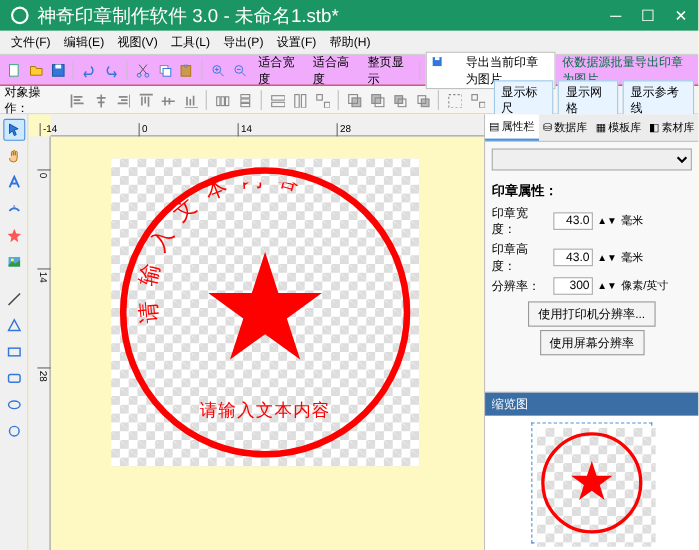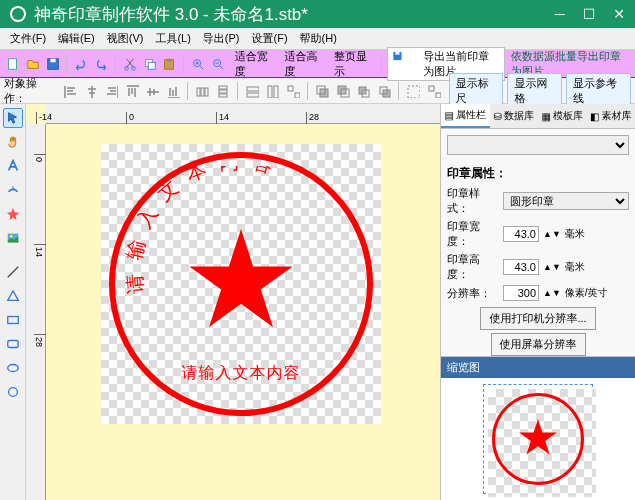--- a/index.html
+++ b/index.html
@@ -374,24 +374,20 @@
     <div class="proptabs">
       <span class="proptab active">▤ <span>属性栏</span></span>
       <span class="proptab">⛁ <span>数据库</span></span>
       <span class="proptab">▦ <span>模板库</span></span>
       <span class="proptab">◧ <span>素材库</span></span>
     </div>
     <div class="propbody">
       <select class="propsel"></select>
       <div class="prophead">印章属性：</div>
       <div class="proprow">
-        <span class="pl">印章样式：</span>
-        <select style="flex:1"><option>圆形印章</option></select>
-      </div>
-      <div class="proprow">
         <span class="pl">印章宽度：</span>
         <input class="propnum" value="43.0" style="">
         <span style="font-size:9px">▲▼</span>
         <span class="propunit">毫米</span>
       </div>
       <div class="proprow">
         <span class="pl">印章高度：</span>
         <input class="propnum" value="43.0" style="">
         <span style="font-size:9px">▲▼</span>
         <span class="propunit">毫米</span>

